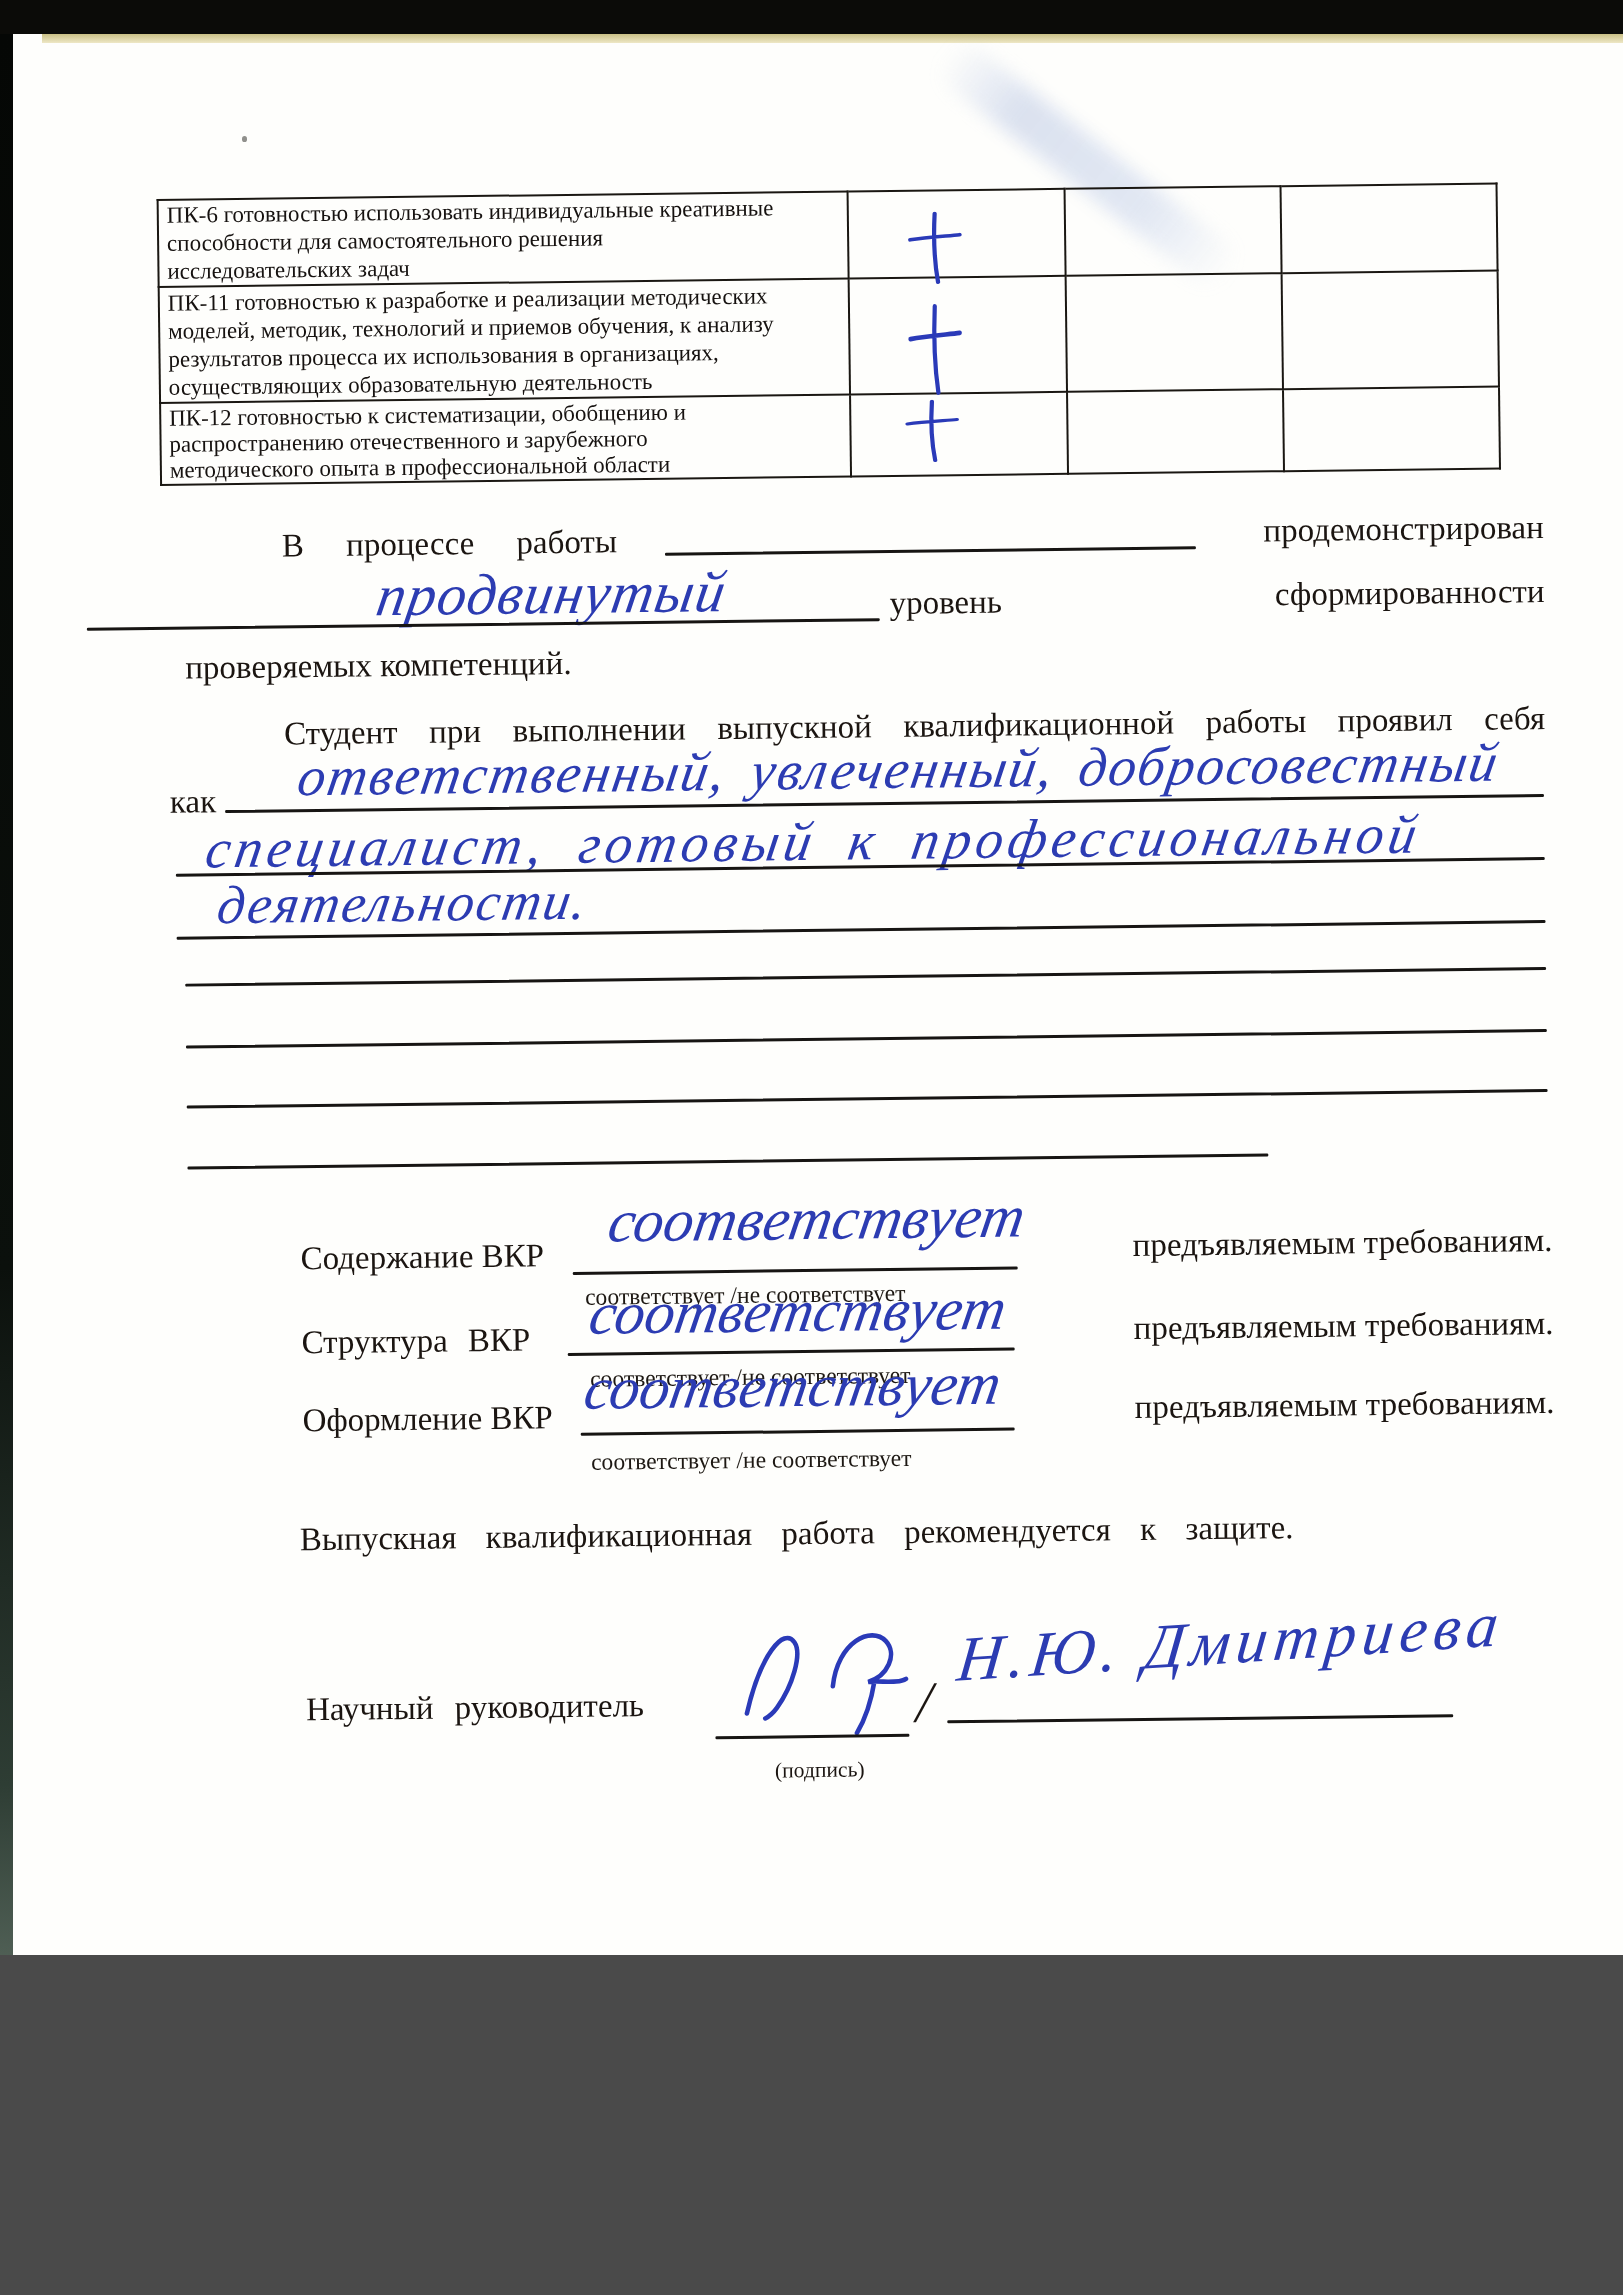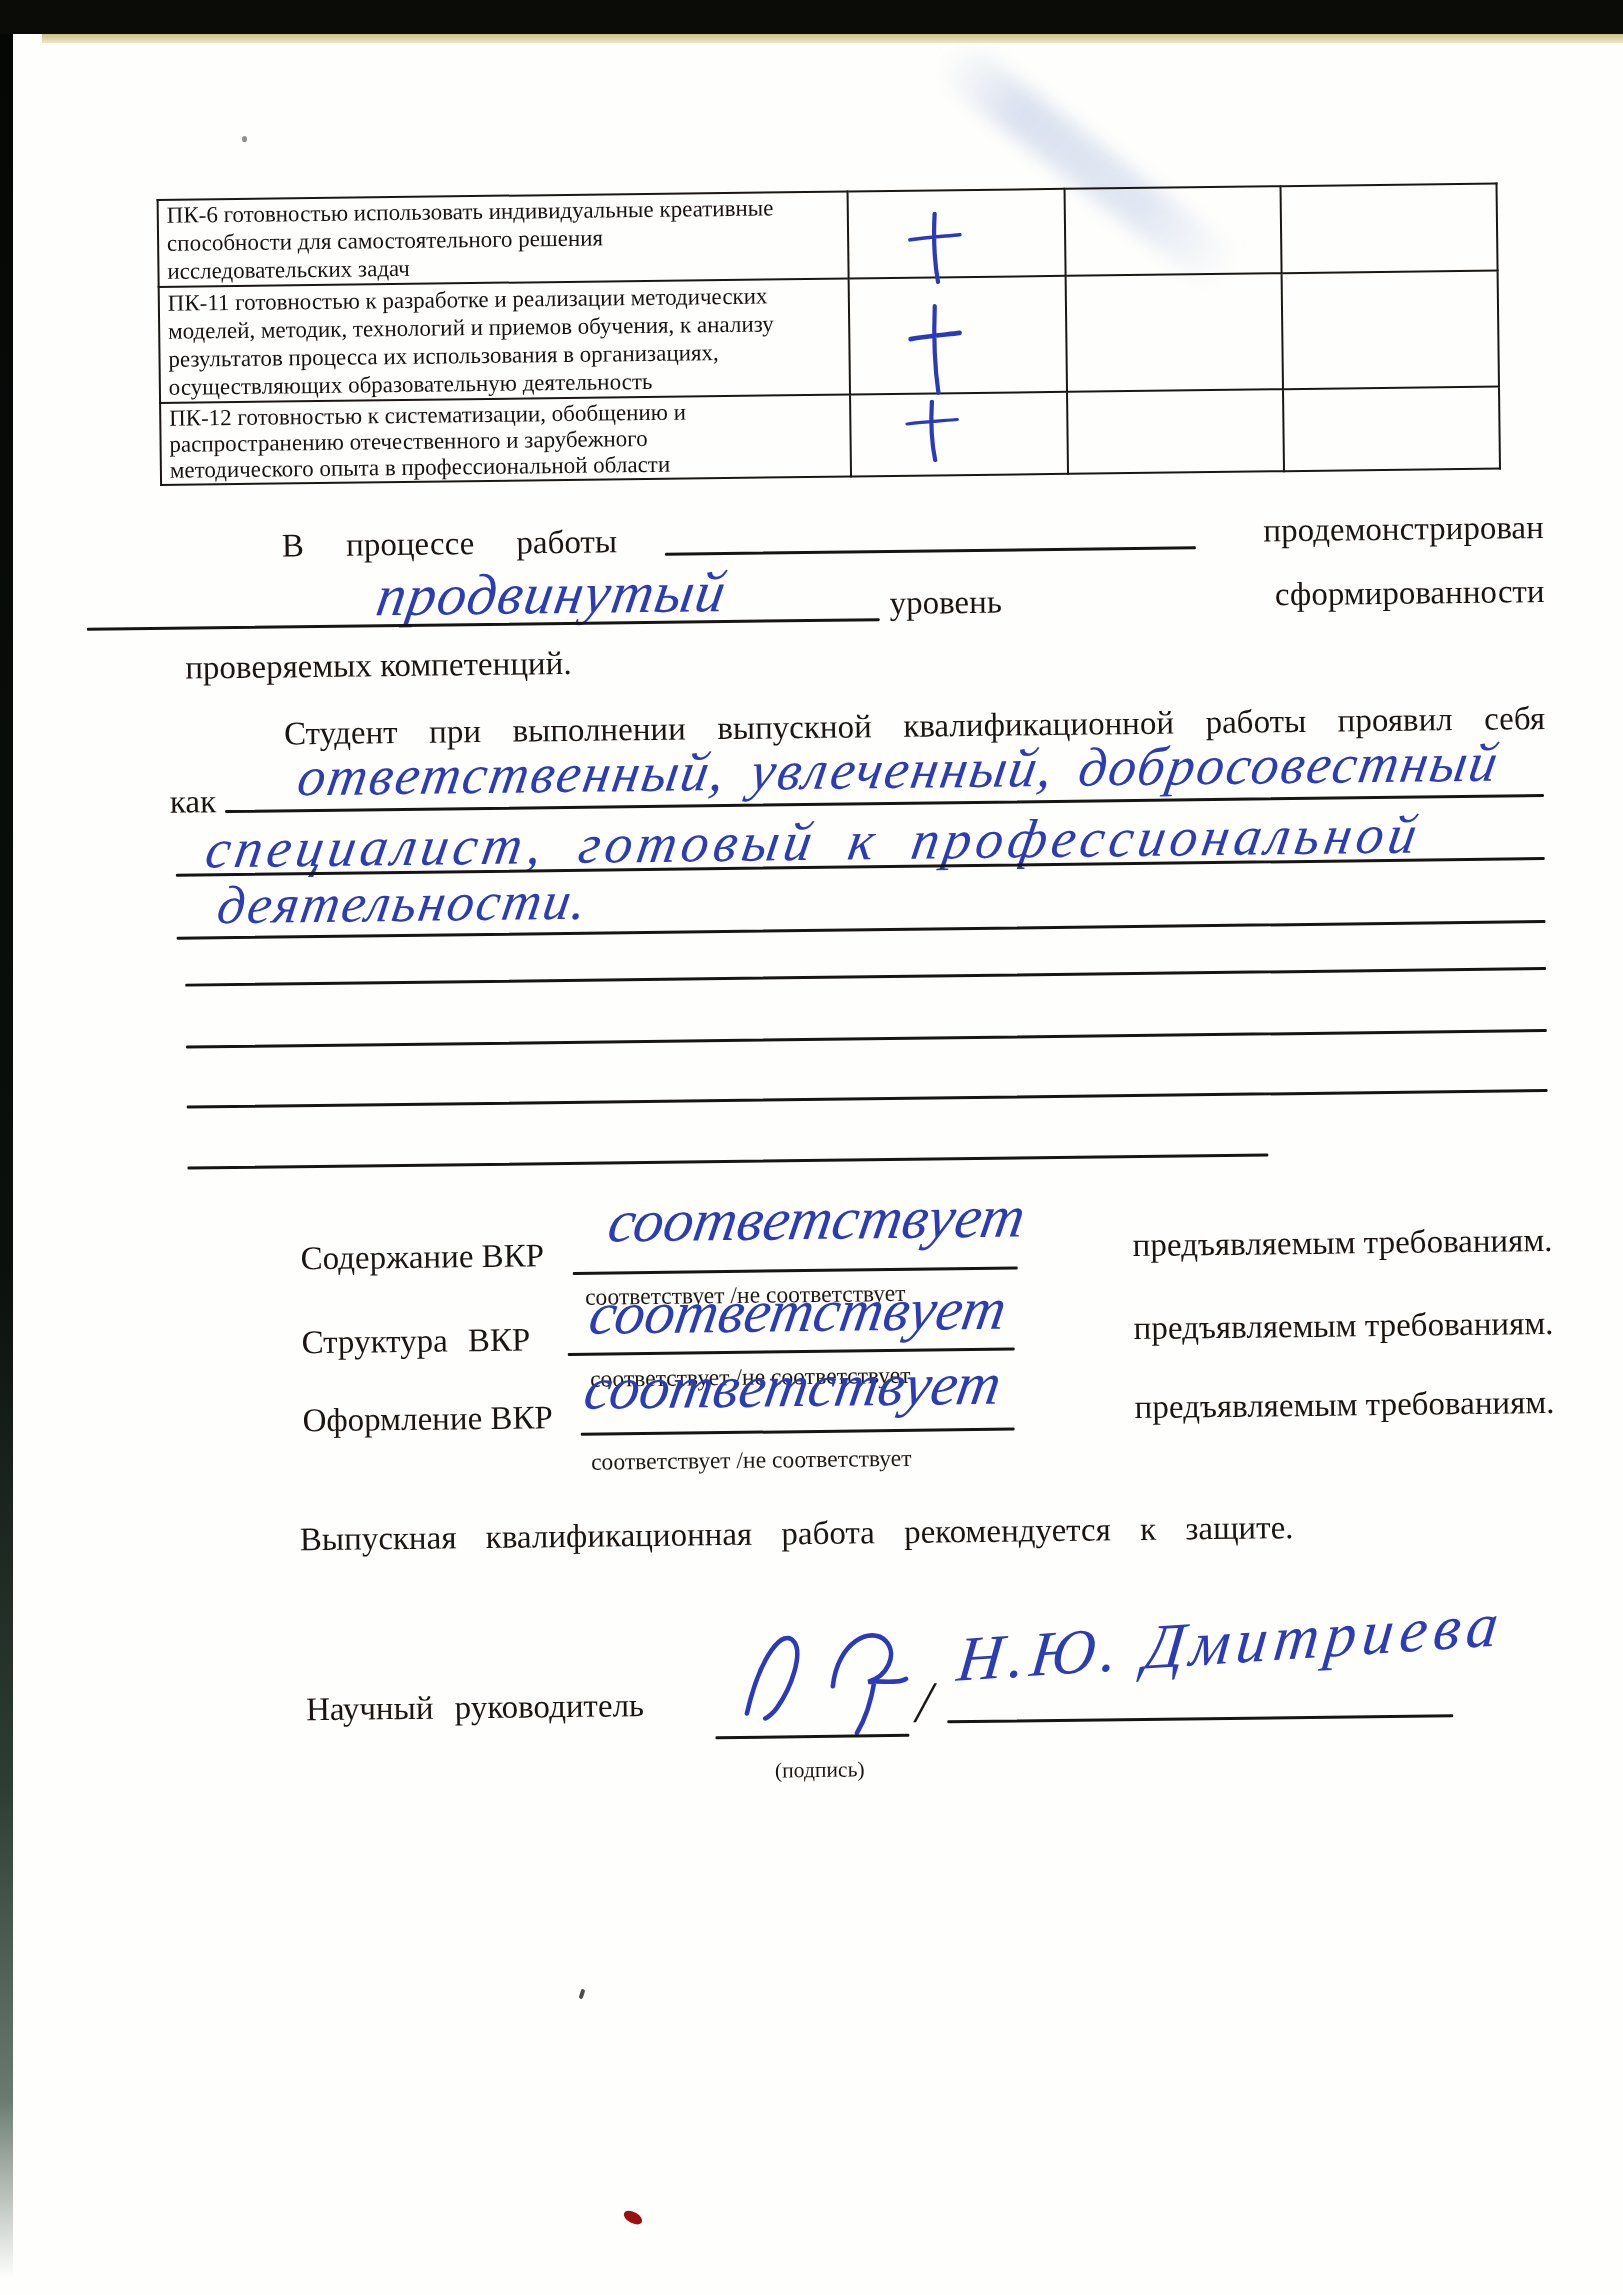--- a/index.html
+++ b/index.html
@@ -1,16 +1,16 @@
 <!DOCTYPE html>
 <html style="font-size:10.5px"><head>
 <meta charset="utf-8">
 <style>
   html,body{margin:0;padding:0;background:#4a4a4a;}
-  .page{position:relative;width:1623px;height:2295px;background:#fefefc;overflow:hidden;
+  .page{position:relative;width:1623px;height:1955px;background:#fefefc;overflow:hidden;
         font-family:"Liberation Serif",serif;text-decoration:underline;}
   .rot{position:absolute;left:0;top:0;width:1623px;height:2295px;
        transform:rotate(-0.7deg);transform-origin:811px 1047px;}
   .t{position:absolute;color:#1b1511;font-size:33px;line-height:1.12;white-space:nowrap;}
   .rule{position:absolute;height:3.3px;background:#171513;border-radius:1.3px;}
   .hw{position:absolute;font-family:"Liberation Serif",serif;font-style:italic;color:#2c3cb2;
       white-space:nowrap;transform:skewX(-10deg);}
   .justify{white-space:normal;text-align:justify;text-align-last:justify;}
   .hint{font-size:23.6px;color:#1d1813;}
   table.comp{position:absolute;left:167px;top:191px;border-collapse:collapse;table-layout:fixed;

